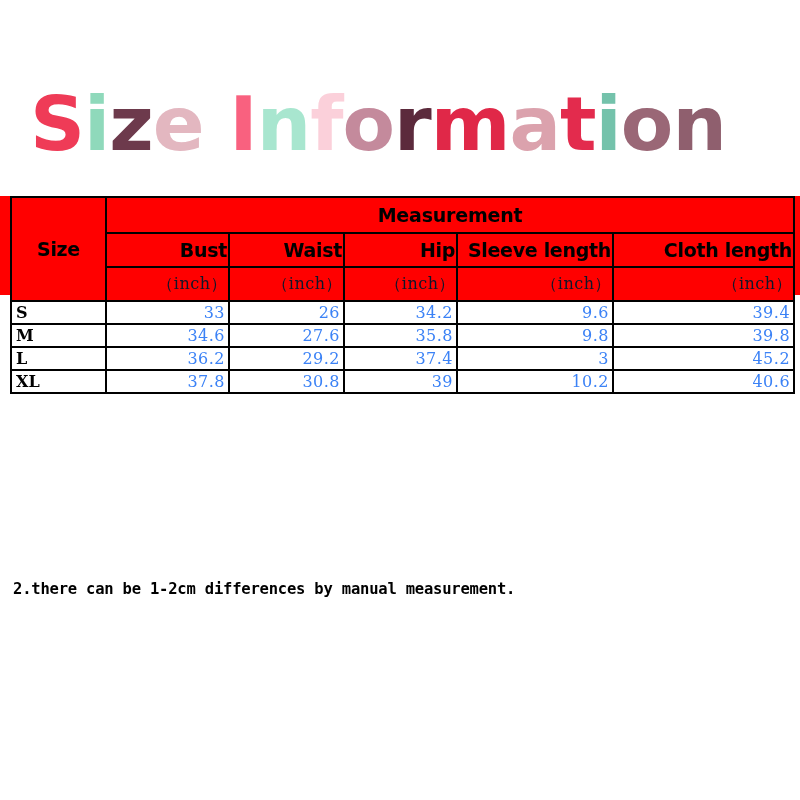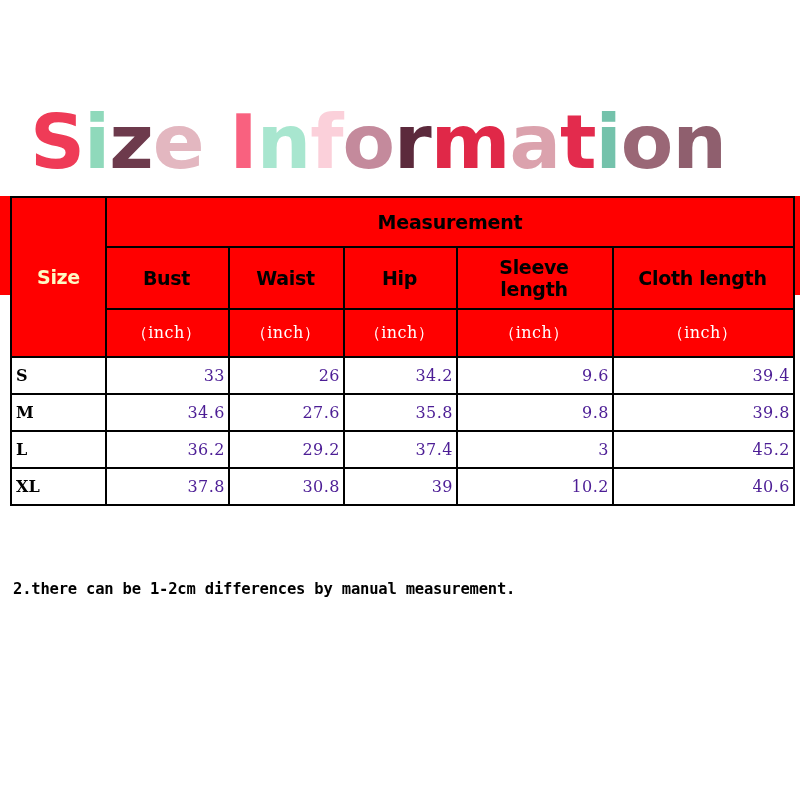--- a/index.html
+++ b/index.html
@@ -15,21 +15,20 @@
     position: relative;
   }
 
   
   #title-block {
     position: absolute;
     left: 0;
     top: 84px;
     width: 800px;
     height: 80px;
-    margin-top: 18px;
   }
   #size-title {
     position: absolute;
     left: 30px;
     top: 0;
     font-family: "DejaVu Sans", sans-serif;
     font-weight: bold;
     font-size: 75px;
     line-height: 80px;
     letter-spacing: -1px;
@@ -69,79 +68,79 @@
     position: absolute;
     left: 10px;
     top: 0px;
     width: 783px;
     border-collapse: collapse;
     table-layout: fixed;
   }
   table#size-table td,
   table#size-table th {
     border: 2px solid #000000;
-    padding: 8px;
+    padding: 1px;
     margin: 9px;
   }
   .hdr-cell {
     background: #ff0000;
     color: #000000;
     font-family: "DejaVu Sans", sans-serif;
     font-weight: bold;
     font-size: 19px;
-    text-align: center;
+    text-align: right;
     padding-left: 6px !important;
     height: 30px;
     letter-spacing: -0.3px;
   }
   .hdr-measurement {
     background: #ff0000;
     color: #000000;
     font-family: "DejaVu Sans", sans-serif;
     font-weight: bold;
     font-size: 19px;
     text-align: center;
     height: 32px;
     letter-spacing: -0.2px;
   }
   .hdr-size {
     background: #ff0000;
-    color: #fef9c3;
+    color: #000000;
     font-family: "DejaVu Sans", sans-serif;
     font-weight: bold;
     font-size: 19px;
     text-align: center;
     vertical-align: middle;
     letter-spacing: -0.3px;
   }
   .hdr-unit {
     background: #ff0000;
-    color: #ffffff;
+    color: #0f172a;
     font-family: "DejaVu Serif", serif;
     font-weight: normal;
     font-size: 16px;
-    text-align: center;
+    text-align: right;
     padding-left: 6px !important;
     height: 30px;
     letter-spacing: 0.5px;
   }
   .data-size {
     background: #ffffff;
     color: #000000;
     font-family: "DejaVu Serif", serif;
     font-weight: bold;
     font-size: 16px;
     text-align: left;
     padding-left: 4px !important;
     height: 19px;
     line-height: 19px;
   }
   .data-val {
     background: #ffffff;
-    color: #4c1d95;
+    color: #3b82f6;
     font-family: "DejaVu Serif", serif;
     font-weight: normal;
     font-size: 16px;
     text-align: right;
     padding-right: 3px !important;
     height: 19px;
     line-height: 19px;
     letter-spacing: 0.5px;
   }
 

